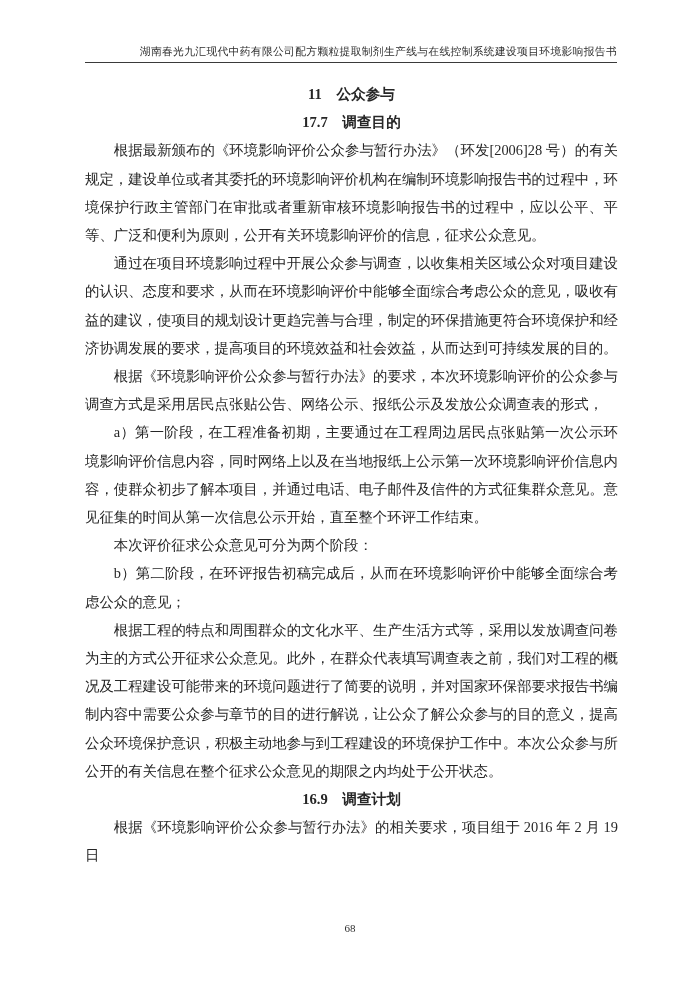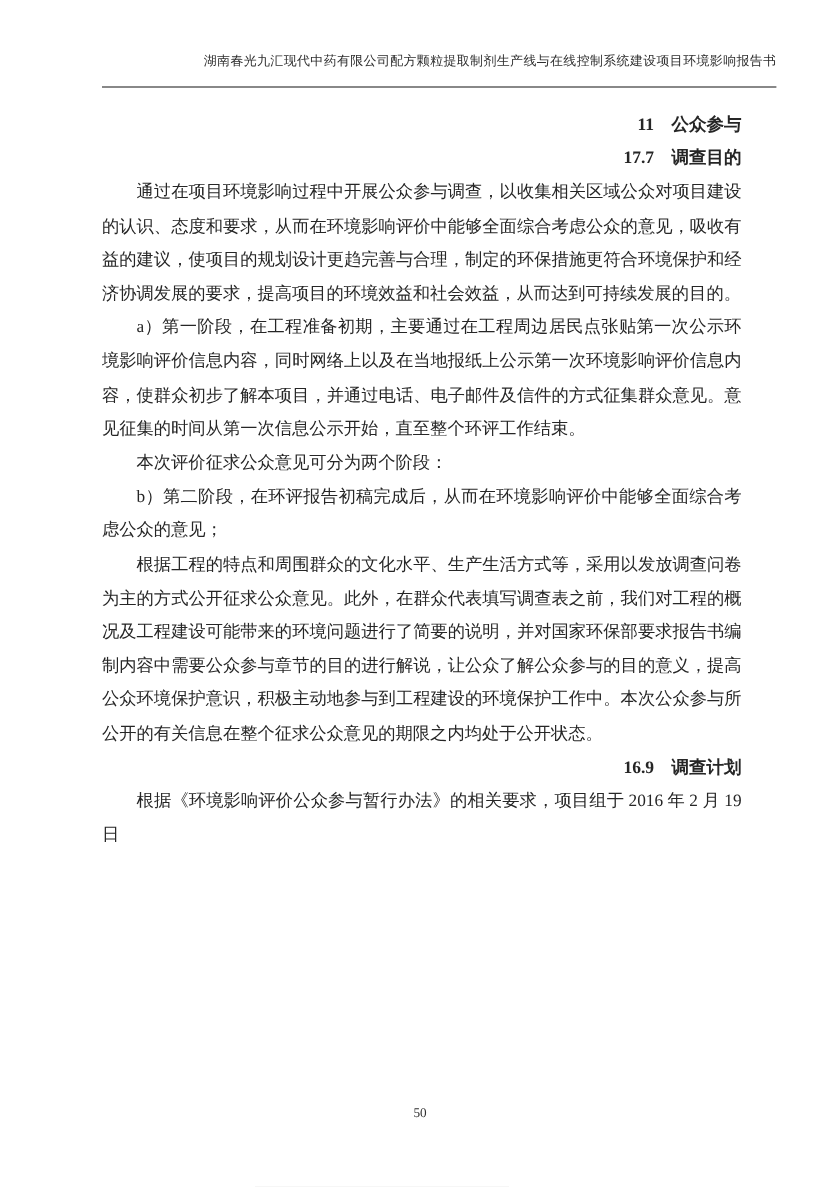--- a/index.html
+++ b/index.html
@@ -11,23 +11,23 @@
     position: relative;
     width: 700px;
     height: 989px;
     margin: 0 auto;
     background: #ffffff;
     overflow: hidden;
     font-family: "Liberation Serif", "DejaVu Serif", serif;
     color: #262626;
   }
   .page-header {
-    margin: 0 53px 0 85px;
+    margin: 0 83px 0 85px;
     padding-top: 45px;
-    padding-bottom: 14px;
+    padding-bottom: 4px;
     border-bottom: 1.5px solid #3a3a3a;
   }
   .header-title {
     text-align: right;
     font-size: 10.8px;
     line-height: 13px;
     color: #2e2e2e;
     letter-spacing: 0.3px;
   }
   .content {
@@ -35,21 +35,21 @@
     margin: 17px 82px 0 85px;
     font-size: 14.4px;
     line-height: 28.2px;
     text-align: justify;
   }
   .content h1, .content h2 {
     font-size: 14.6px;
     font-weight: bold;
     margin: 0;
     line-height: 28.2px;
-    text-align: right;
+    text-align: center;
   }
   .content p {
     margin: 0;
     text-indent: 2em;
   }
   .page-footer {
     position: absolute;
     left: 0;
     top: 922px;
     width: 100%;
@@ -63,26 +63,28 @@
 
 <div class="page">
 
   <header class="page-header">
     <div class="header-title">湖南春光九汇现代中药有限公司配方颗粒提取制剂生产线与在线控制系统建设项目环境影响报告书</div>
   </header>
 
   <main class="content">
     <h1>11　公众参与</h1>
     <h2>17.7　调查目的</h2>
+    <p>根据最新颁布的《环境影响评价公众参与暂行办法》（环发[2006]28 号）的有关规定，建设单位或者其委托的环境影响评价机构在编制环境影响报告书的过程中，环境保护行政主管部门在审批或者重新审核环境影响报告书的过程中，应以公平、平等、广泛和便利为原则，公开有关环境影响评价的信息，征求公众意见。</p>
     <p>通过在项目环境影响过程中开展公众参与调查，以收集相关区域公众对项目建设的认识、态度和要求，从而在环境影响评价中能够全面综合考虑公众的意见，吸收有益的建议，使项目的规划设计更趋完善与合理，制定的环保措施更符合环境保护和经济协调发展的要求，提高项目的环境效益和社会效益，从而达到可持续发展的目的。</p>
+    <p>根据《环境影响评价公众参与暂行办法》的要求，本次环境影响评价的公众参与调查方式是采用居民点张贴公告、网络公示、报纸公示及发放公众调查表的形式，</p>
     <p>a）第一阶段，在工程准备初期，主要通过在工程周边居民点张贴第一次公示环境影响评价信息内容，同时网络上以及在当地报纸上公示第一次环境影响评价信息内容，使群众初步了解本项目，并通过电话、电子邮件及信件的方式征集群众意见。意见征集的时间从第一次信息公示开始，直至整个环评工作结束。</p>
     <p>本次评价征求公众意见可分为两个阶段：</p>
     <p>b）第二阶段，在环评报告初稿完成后，从而在环境影响评价中能够全面综合考虑公众的意见；</p>
     <p>根据工程的特点和周围群众的文化水平、生产生活方式等，采用以发放调查问卷为主的方式公开征求公众意见。此外，在群众代表填写调查表之前，我们对工程的概况及工程建设可能带来的环境问题进行了简要的说明，并对国家环保部要求报告书编制内容中需要公众参与章节的目的进行解说，让公众了解公众参与的目的意义，提高公众环境保护意识，积极主动地参与到工程建设的环境保护工作中。本次公众参与所公开的有关信息在整个征求公众意见的期限之内均处于公开状态。</p>
     <h2>16.9　调查计划</h2>
     <p>根据《环境影响评价公众参与暂行办法》的相关要求，项目组于 2016 年 2 月 19 日</p>
   </main>
 
   <footer class="page-footer">
-    <span>50</span>
+    <span>68</span>
   </footer>
 
 </div>
 
 </body></html>

